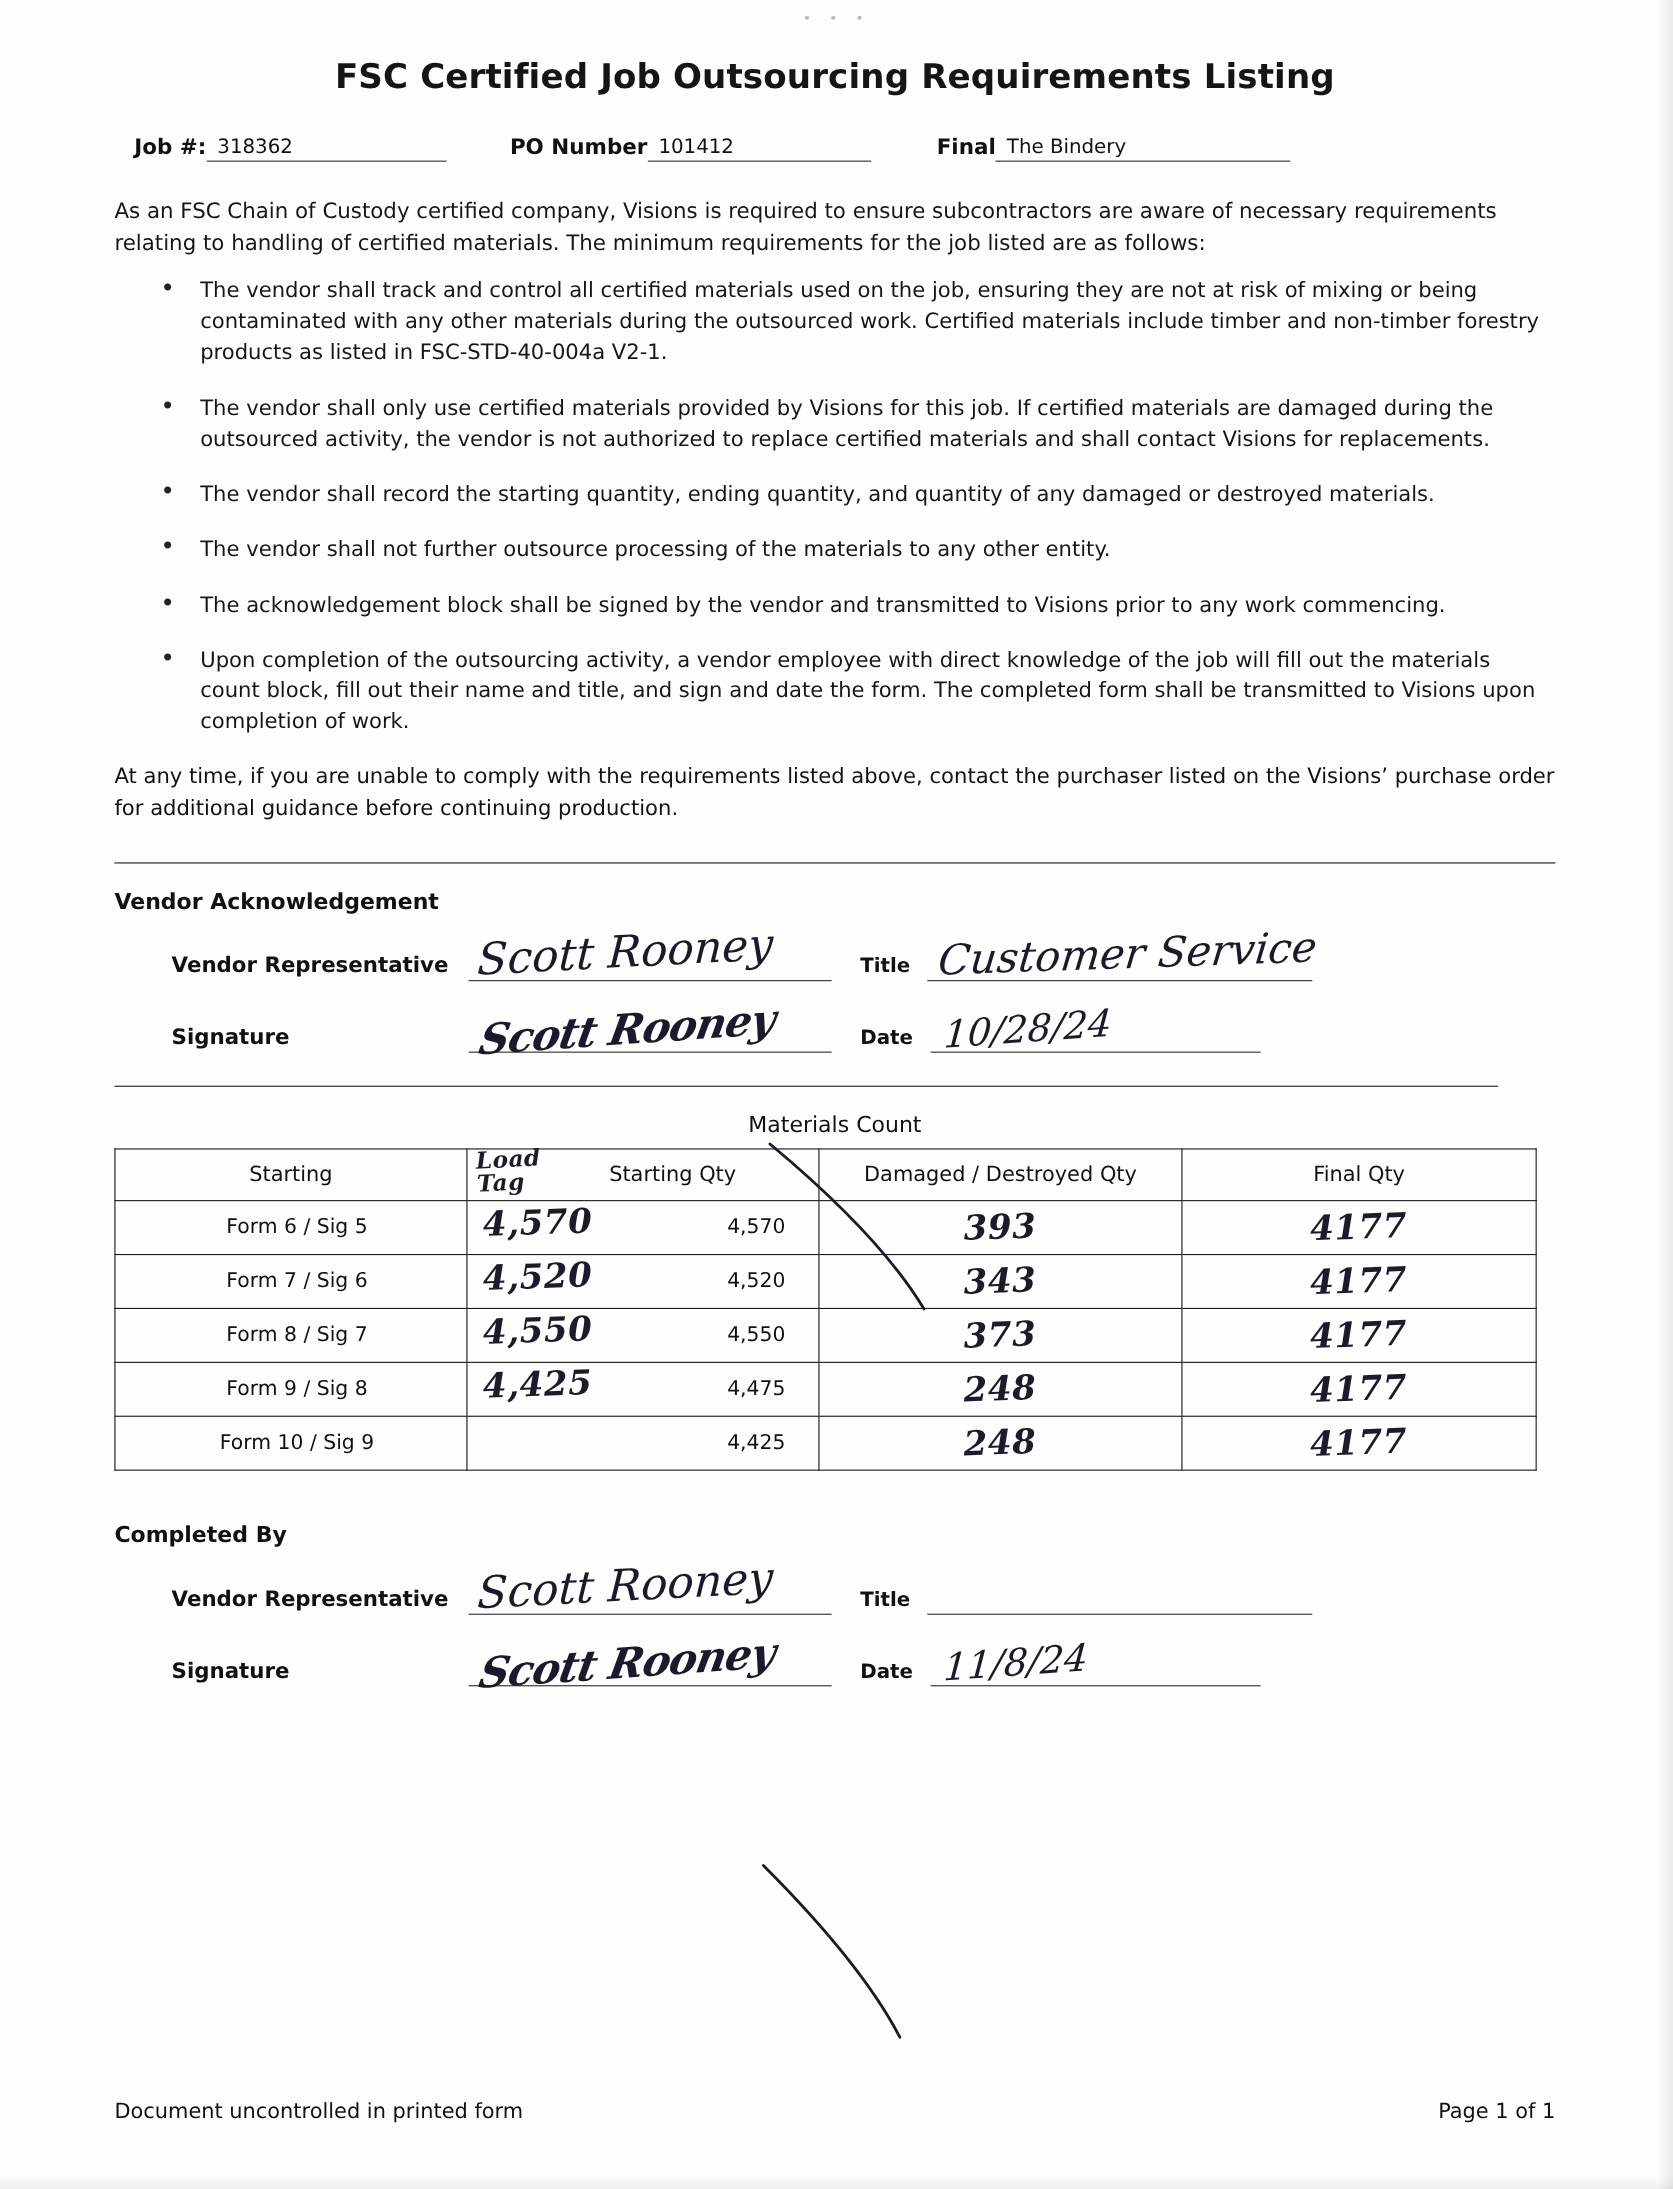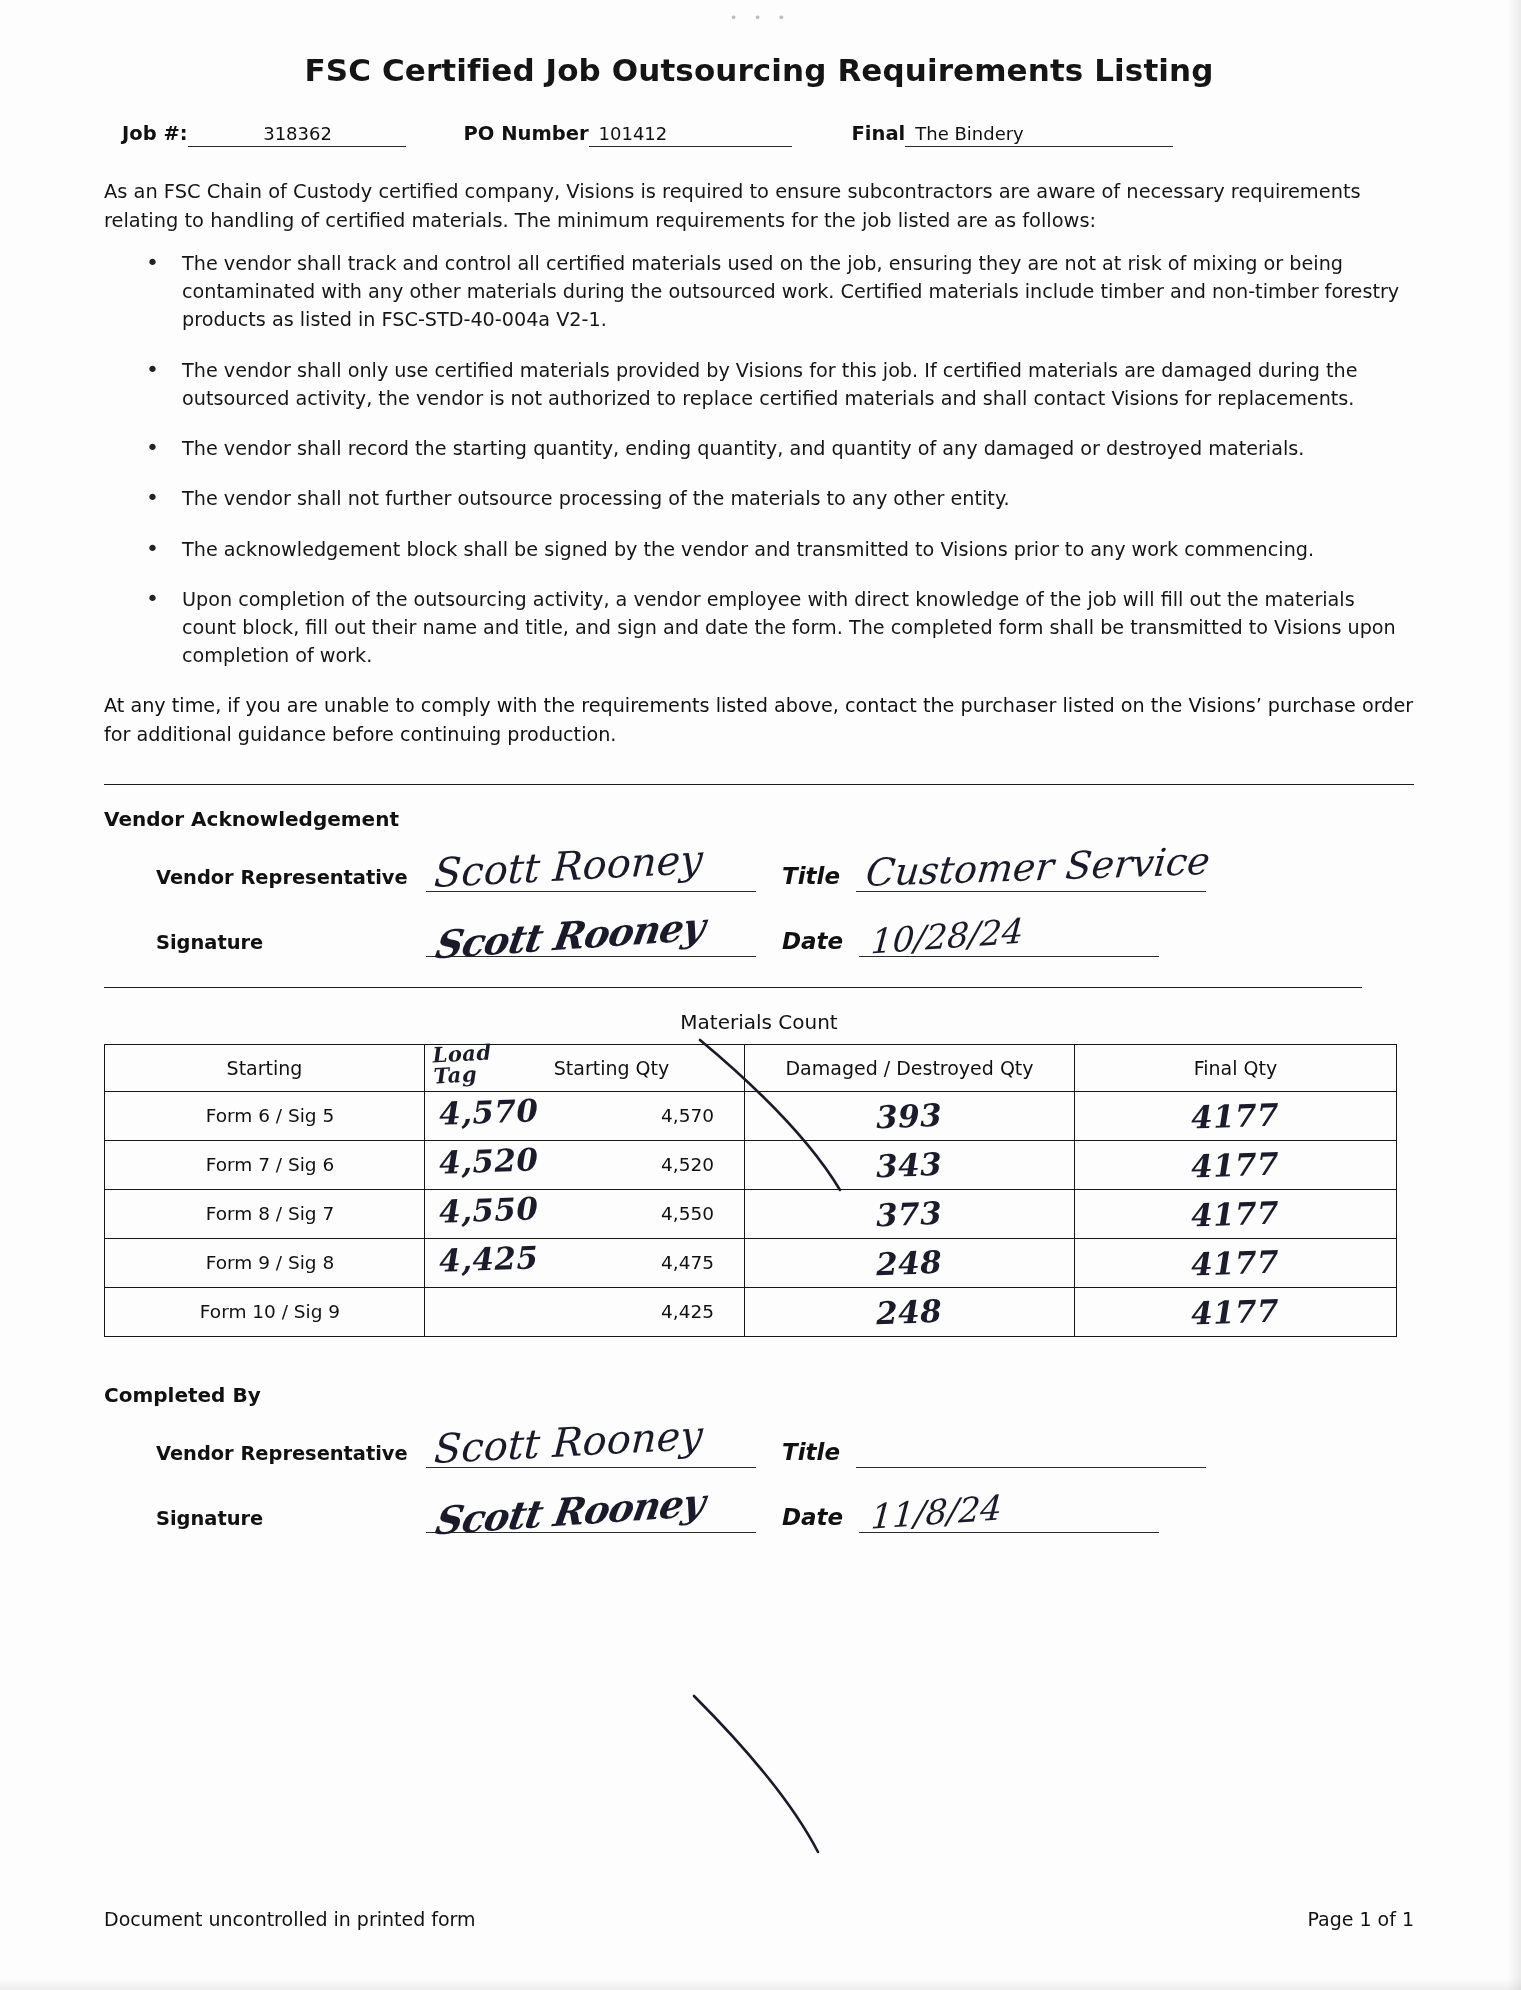--- a/index.html
+++ b/index.html
@@ -73,21 +73,21 @@
     white-space: nowrap;
     padding-bottom: 2px;
   }
   .field .val {
     font-size: 18px;
     padding: 0 8px 2px 10px;
     border-bottom: 1.6px solid #2b2b2b;
     min-width: 150px;
     white-space: nowrap;
   }
-  .field.job .val { min-width: 200px; text-align: center; }
+  .field.job .val { min-width: 200px; }
   .field.po { margin-left: 58px; }
   .field.po .val { min-width: 185px; }
   .field.vendor { margin-left: 60px; }
   .field.vendor .val { min-width: 250px; }
 
   
   p.body {
     font-size: 19.4px;
     line-height: 1.52;
     margin: 0 0 14px 0;
@@ -154,25 +154,24 @@
   }
   .sig-field {
     position: relative;
     border-bottom: 1.7px solid #2b2b2b;
     width: 330px;
     height: 34px;
   }
   .sig-field.title-field { width: 350px; }
   .sig-field.date-field { width: 300px; }
   .inline-lbl {
-    font-size: 23px;
+    font-size: 18px;
     font-weight: bold;
     padding: 0 16px 3px 26px;
     white-space: nowrap;
-    font-style: italic;
   }
   .hand {
     position: absolute;
     font-family: "DejaVu Serif", serif;
     font-style: italic;
     color: #1a1a2a;
     white-space: nowrap;
     pointer-events: none;
   }
   .hand.name1 {

